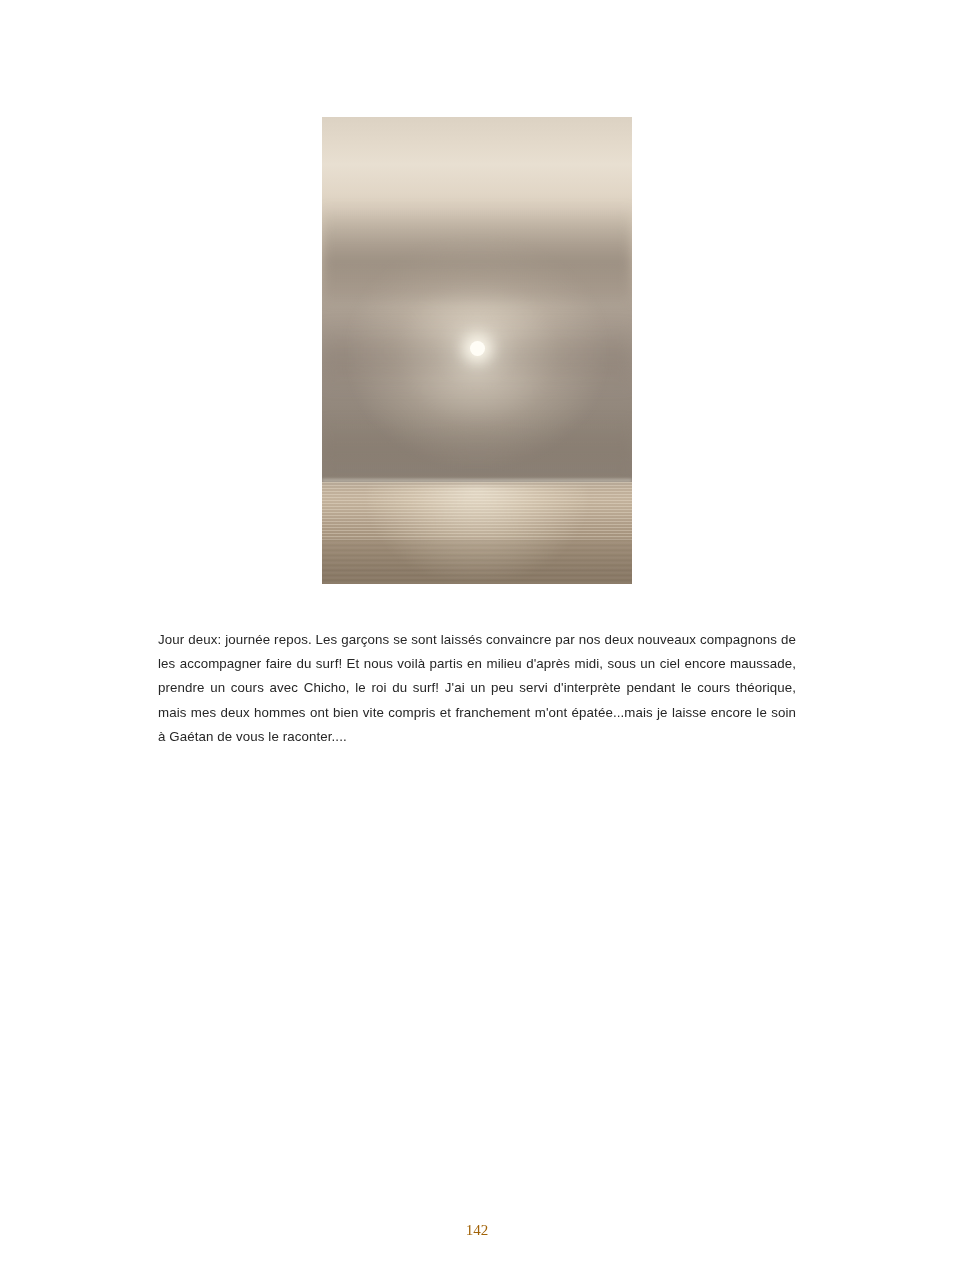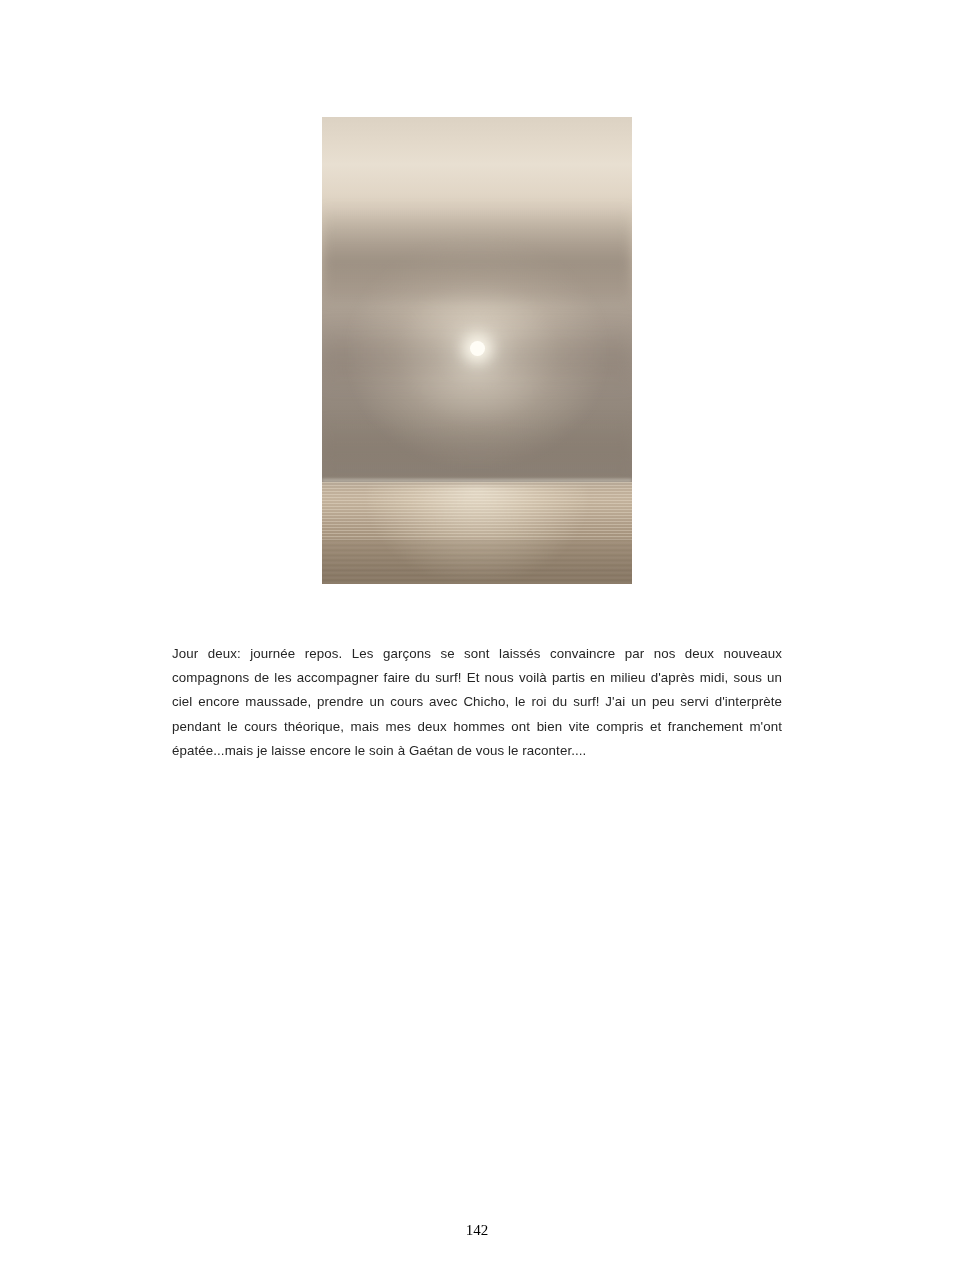--- a/index.html
+++ b/index.html
@@ -207,33 +207,33 @@
     left: 158px;
     top: 628px;
     width: 638px;
     font-size: 13.3px;
     line-height: 24.2px;
     color: #262626;
     text-align: justify;
     letter-spacing: 0.1px;
   }
   .body-text p {
-    margin: 14px;
+    margin: 0;
   }
 
   
   .page-number {
     position: absolute;
     left: 0;
     right: 0;
     top: 1222px;
     text-align: center;
     font-family: "Liberation Serif", serif;
     font-size: 15px;
-    color: #000000;
+    color: #a16207;
   }
 </style>
 </head>
 <body>
 
 <div class="page">
 
   <figure class="photo-wrap" style="margin:0;">
     <div class="photo">
       <div class="sky"></div>

